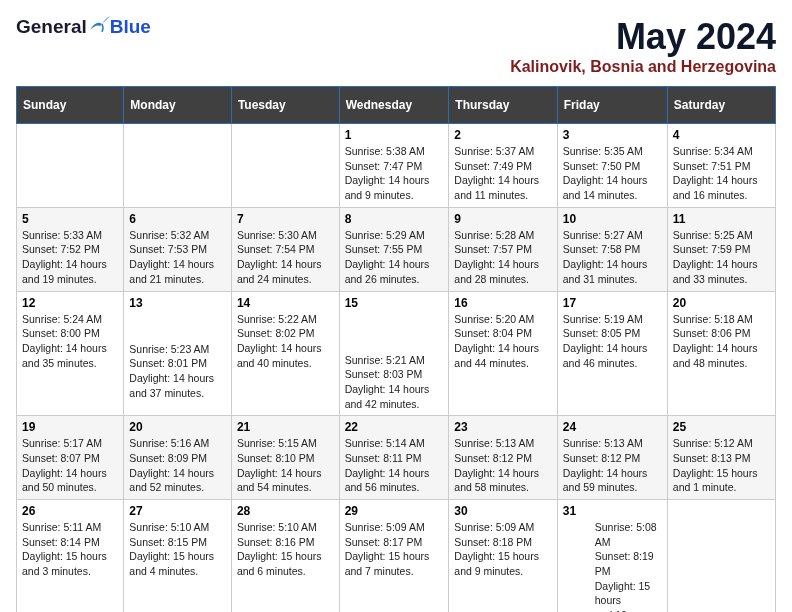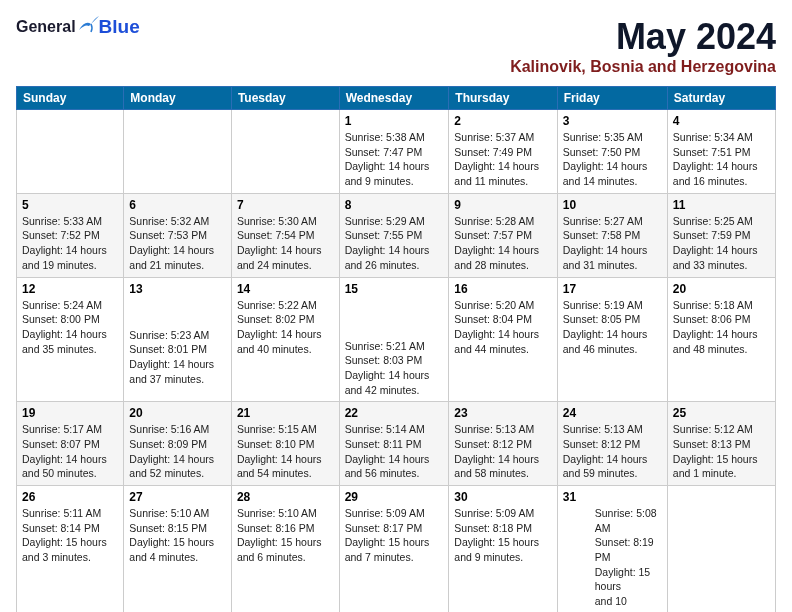--- a/index.html
+++ b/index.html
@@ -33,24 +33,24 @@
       font-size: 16px;
       font-weight: bold;
       color: #7f1d1d;
     }
     .calendar {
       width: 100%;
       border-collapse: collapse;
       font-size: 11px;
     }
     .calendar thead tr th {
-      background-color: #0369a1;
+      background-color: #404040;
       color: #fff;
       text-align: left;
-      padding: 4px 6px;
+      padding: 11px 6px;
       font-size: 12px;
       border: 1px solid #2a6db5;
     }
     .calendar tbody tr td {
       border: 1px solid #ccc;
       vertical-align: top;
       padding: 4px 5px;
       width: 113px;
       min-height: 80px;
       background: #fff;
@@ -72,21 +72,21 @@
     .empty-cell {
       background: #f9f9f9;
     }
     .logo-wrapper {
       display: flex;
       align-items: center;
     }
     .logo-text-general {
       color: #1a1a2e;
       font-weight: bold;
-      font-size: 16px;
+      font-size: 19px;
     }
     .logo-text-blue {
       color: #1d4ed8;
       font-weight: bold;
       font-size: 19px;
     }
     .logo-bird {
       display: inline-block;
       width: 22px;
       height: 18px;

